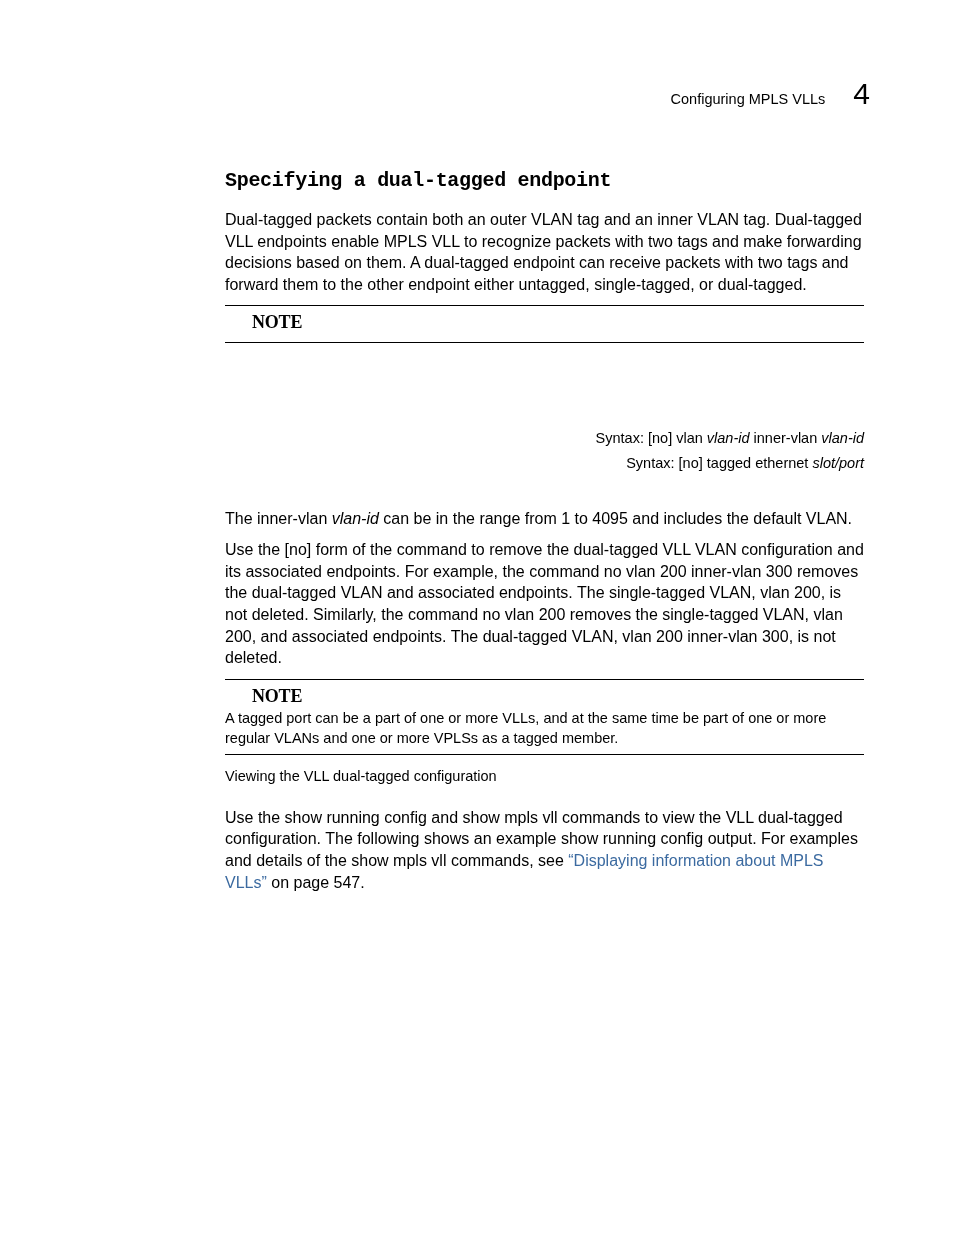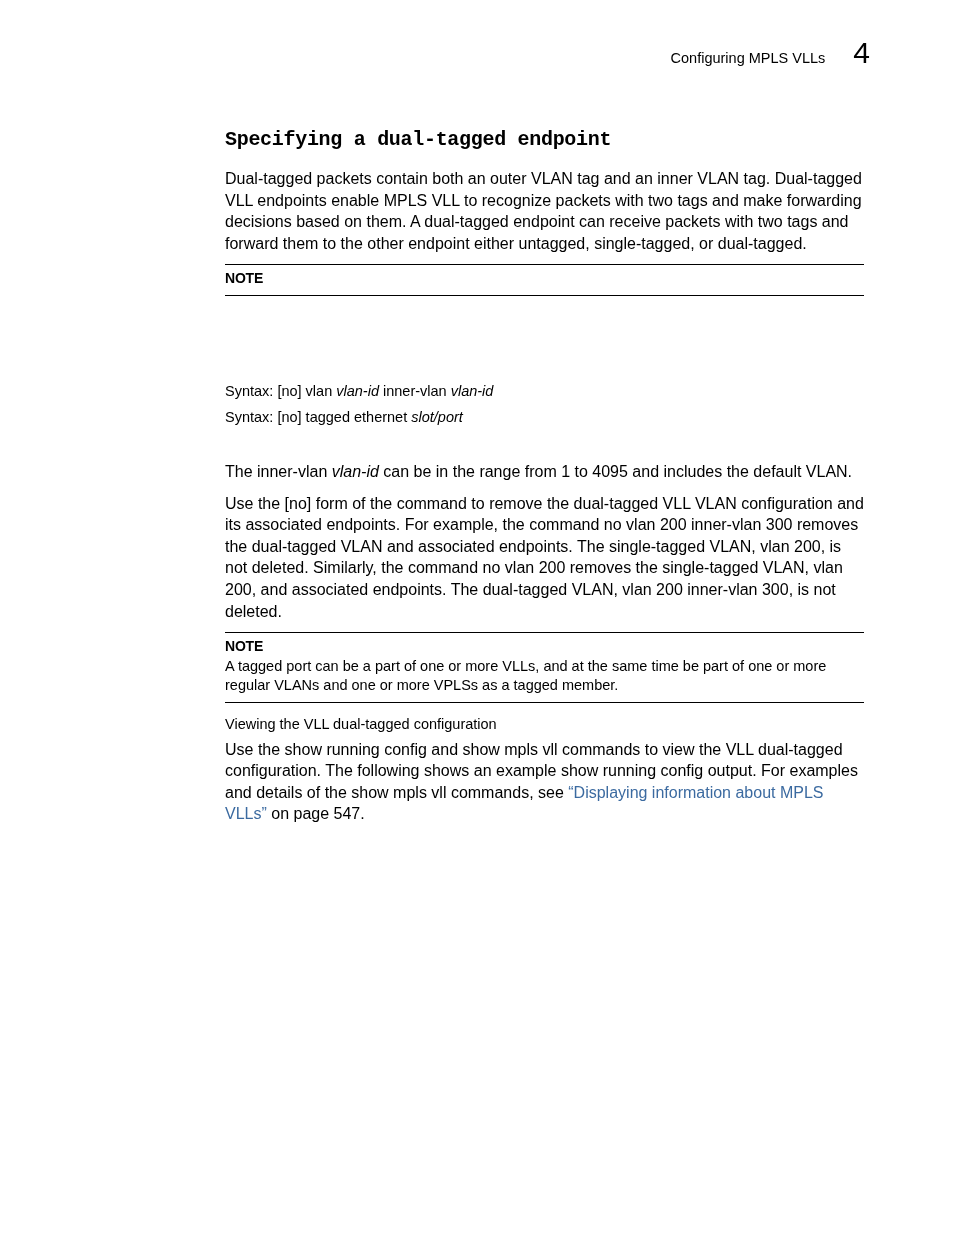--- a/index.html
+++ b/index.html
@@ -8,21 +8,21 @@
     font-family: Arial, Helvetica, sans-serif;
     background: #fff;
     color: #000;
     font-size: 14px;
     line-height: 1.4;
   }
   .page {
     width: 954px;
     height: 1235px;
     box-sizing: border-box;
-    padding: 32px 80px 60px 80px;
+    padding: 73px 80px 60px 80px;
     position: relative;
   }
   .header-row {
     display: flex;
     justify-content: flex-end;
     align-items: baseline;
     margin-bottom: 52px;
     padding-right: 4px;
   }
   .header-text {
@@ -52,51 +52,53 @@
     font-size: 16px;
     line-height: 1.35;
   }
   .note-block {
     border-top: 1.5px solid #000;
     border-bottom: 1.5px solid #000;
     padding: 4px 0 6px 0;
     margin: 10px 0 12px 0;
   }
   .note-label {
-    font-family: Liberation Sans, sans-serif;
+    font-family: Liberation Serif, serif;
     font-weight: bold;
     font-stretch: condensed;
-    font-size: 14px;
+    font-size: 18px;
     letter-spacing: -0.2px;
     margin-bottom: 0px;
+    margin-left: 27px;
   }
   .note-body {
     font-size: 14.5px;
     line-height: 1.35;
   }
   a.xref, span.xref {
     color: #3b6aa0;
     text-decoration: none;
   }
   .syntax {
     margin: 0 0 6px 0;
     font-size: 14.5px;
+    text-align: right;
   }
   .ital {
     font-style: italic;
   }
   .spacer-large {
     height: 74px;
   }
   .spacer-med {
     height: 28px;
   }
   .sub-heading {
     font-size: 14.5px;
-    margin: 10px 0 4px 0;
+    margin: 10px 0 20px 0;
   }
 </style>
 </head>
 <body>
 
 <div class="page">
 
   <div class="header-row">
     <span class="header-text">Configuring MPLS VLLs</span>
     <span class="header-number">4</span>

